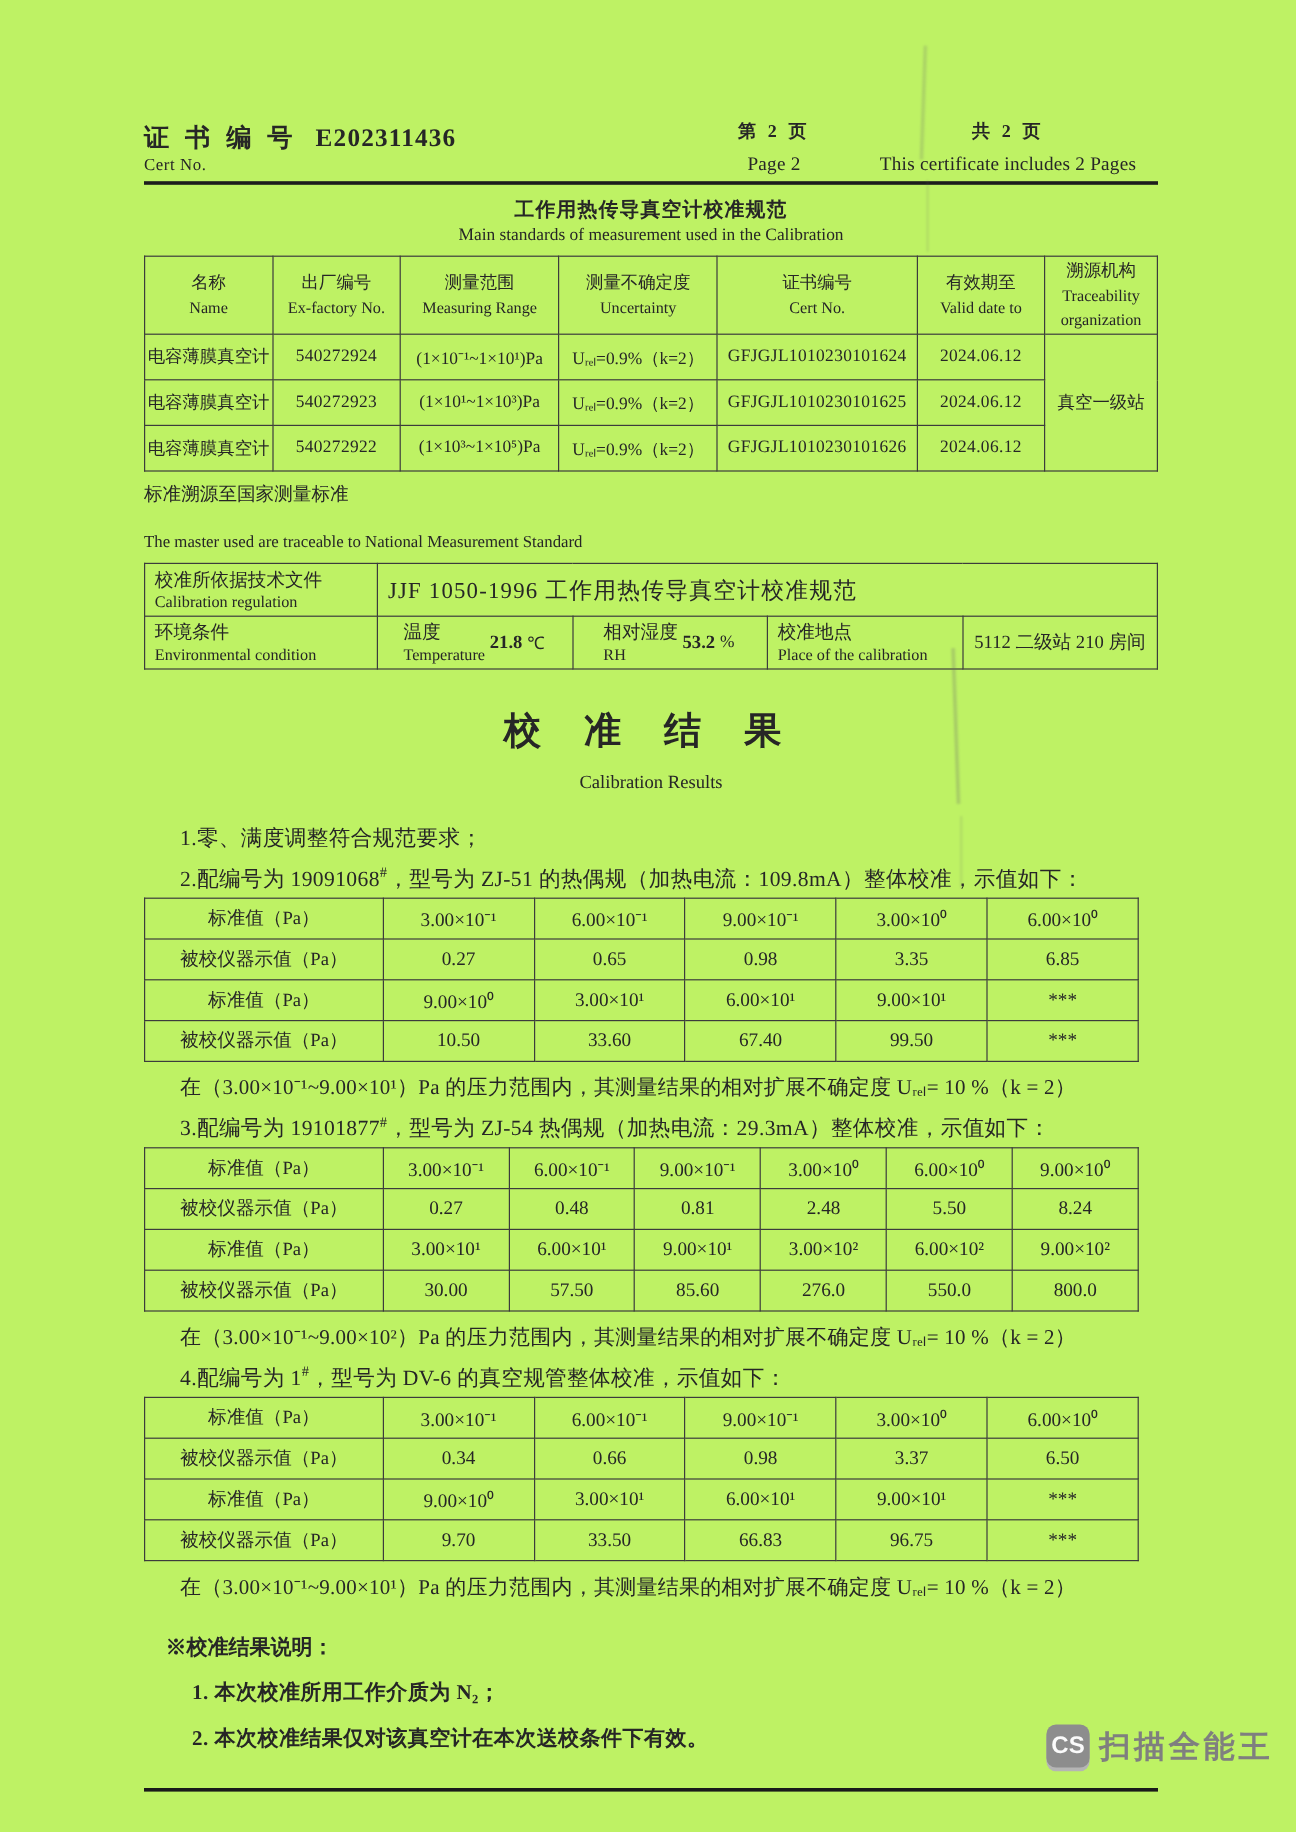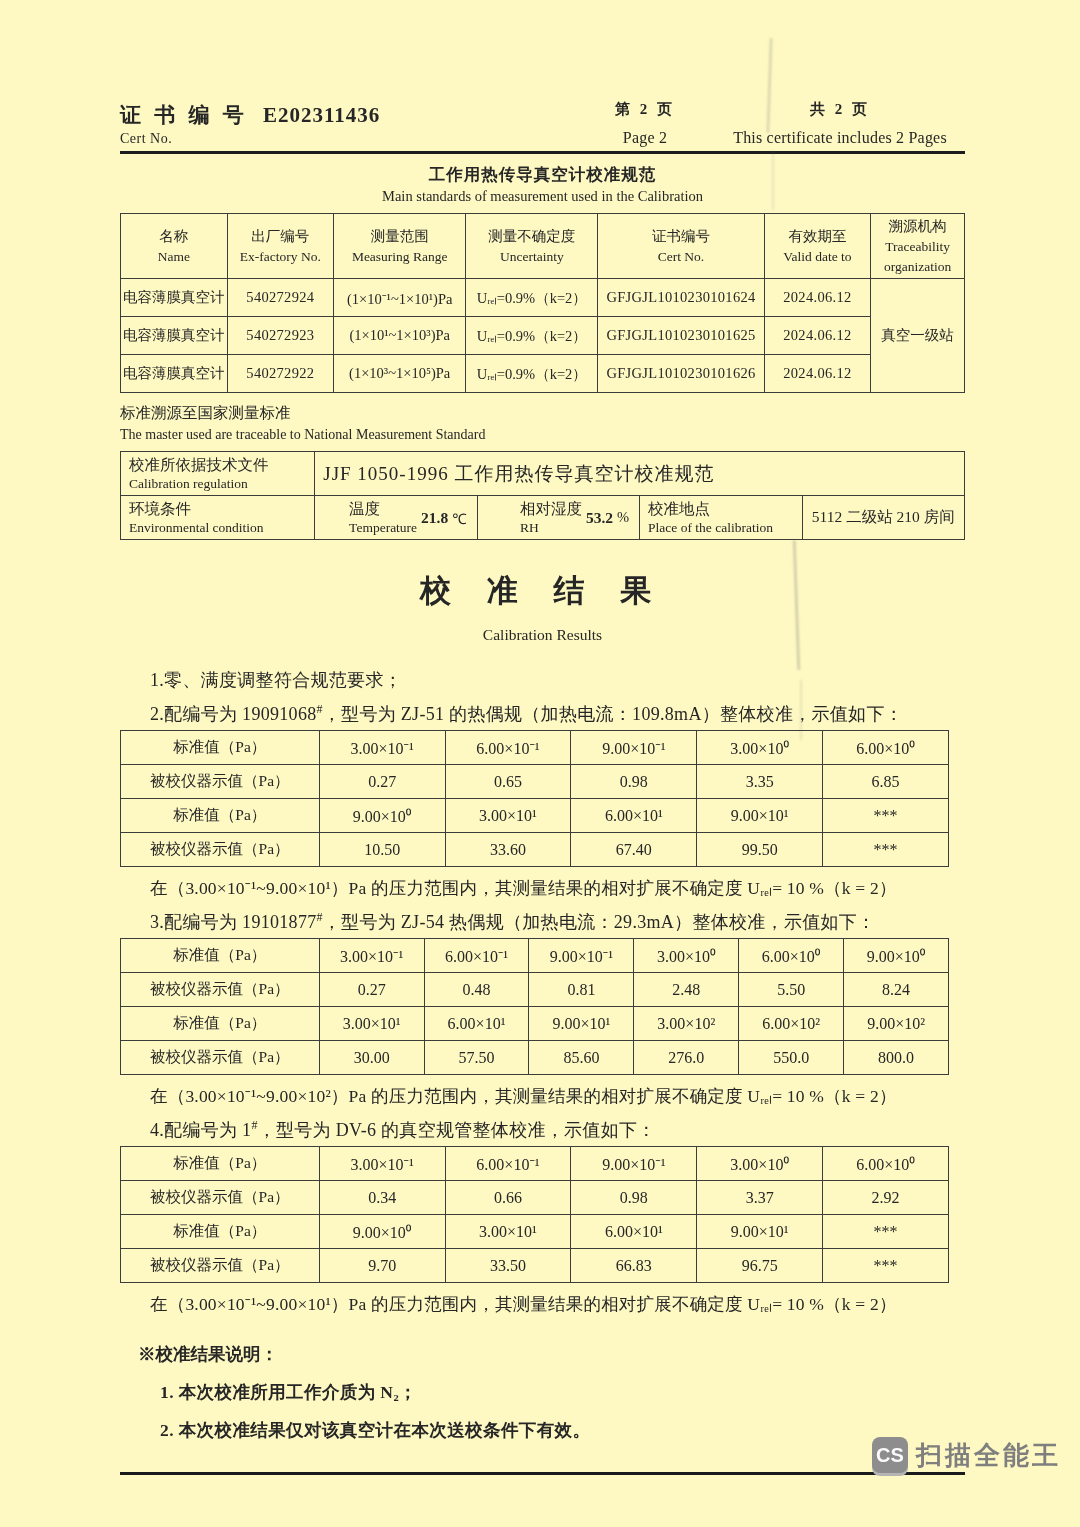--- a/index.html
+++ b/index.html
@@ -1,19 +1,19 @@
 <!DOCTYPE html>
 <html><head>
 <meta charset="utf-8">
 <style>
   html,body{margin:0;padding:0;background:#e9e8e6;}
   .page{
     position:relative;
     width:1080px;height:1527px;
-    background:#fef9c3;
+    background:#bef264;
     font-family:"Liberation Serif", serif;
     color:#262626;
     overflow:hidden;
     margin:0 auto;
   }
   .content{position:absolute;left:120px;top:100px;width:845px;}
 
   
   .hdr{display:flex;align-items:flex-end;border-bottom:3px solid #1d1d1d;padding-bottom:4px;}
   .hdr-left{flex:1 1 auto;}
@@ -35,27 +35,27 @@
   table{border-collapse:collapse;}
   .stable{width:845px;margin-top:8px;font-size:14.5px;table-layout:fixed;}
   .stable th,.stable td{border:1.6px solid #3c3c3c;text-align:center;vertical-align:middle;padding:2px 1px;}
   .stable th{font-weight:normal;height:60px;line-height:1.45;}
   .stable td{height:33px;}
   .stable .en{font-size:13.5px;}
   .mono-num{letter-spacing:0.3px;}
 
   
   .trace{margin-top:8px;font-size:15.5px;line-height:1.5;}
-  .trace .en{font-size:14px;}
+  .trace .en{font-size:14px;margin-top:18px;}
   .rgtable{width:845px;margin-top:6px;table-layout:fixed;font-size:15px;}
   .rgtable td{border:1.6px solid #3c3c3c;padding:3px 8px;vertical-align:middle;}
   .lbl2 .zh{font-size:15.5px;}
   .lbl2 .en{font-size:13.5px;}
   .reg-val{font-size:19px;letter-spacing:1px;}
-  .env-cell{display:flex;align-items:center;justify-content:flex-end;}
+  .env-cell{display:flex;align-items:center;justify-content:center;}
   .env-cell .num{font-size:15.5px;font-weight:bold;padding:0 4px;}
   .env-cell .unit{font-size:14.5px;padding-right:2px;}
 
   
   .res-title{text-align:center;margin-top:30px;font-size:31px;font-weight:bold;letter-spacing:14px;}
   .res-title-en{text-align:center;font-size:15.5px;margin-top:14px;}
   .item{margin:10px 0 4px 30px;font-size:18px;letter-spacing:0.3px;}
   .item sup{font-size:12px;}
   .rtable{width:829px;margin-top:4px;font-size:16px;table-layout:fixed;}
   .rtable td{border:1.7px solid #3c3c3c;text-align:center;height:31px;vertical-align:middle;}
@@ -358,21 +358,21 @@
         <td>9.00×10⁻¹</td>
         <td>3.00×10⁰</td>
         <td>6.00×10⁰</td>
       </tr>
       <tr>
         <td class="rowlab">被校仪器示值（Pa）</td>
         <td>0.34</td>
         <td>0.66</td>
         <td>0.98</td>
         <td>3.37</td>
-        <td>2.92</td>
+        <td>6.50</td>
       </tr>
       <tr>
         <td class="rowlab">标准值（Pa）</td>
         <td>9.00×10⁰</td>
         <td>3.00×10¹</td>
         <td>6.00×10¹</td>
         <td>9.00×10¹</td>
         <td>***</td>
       </tr>
       <tr>

